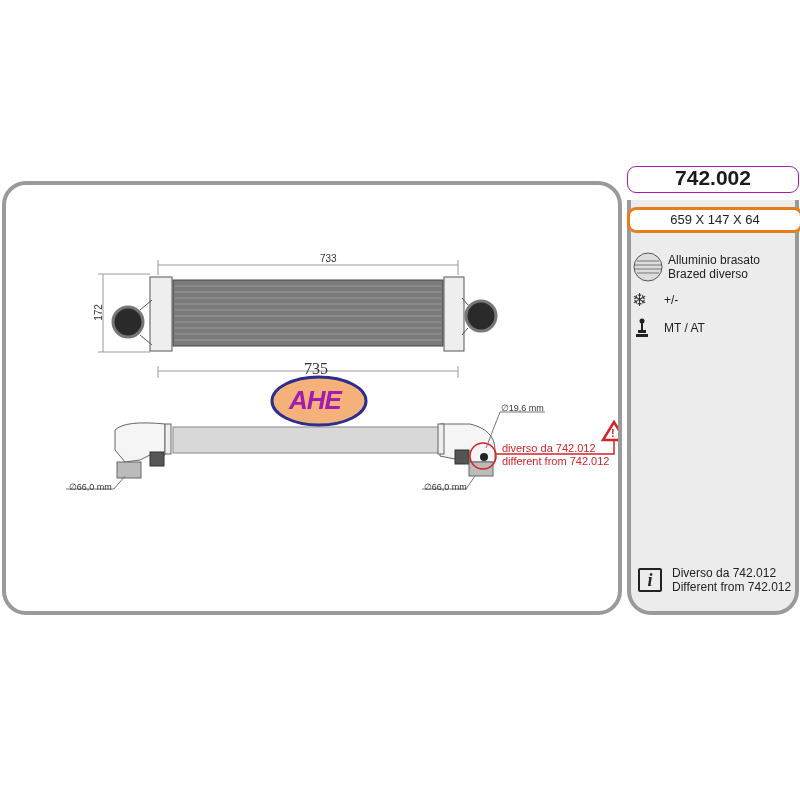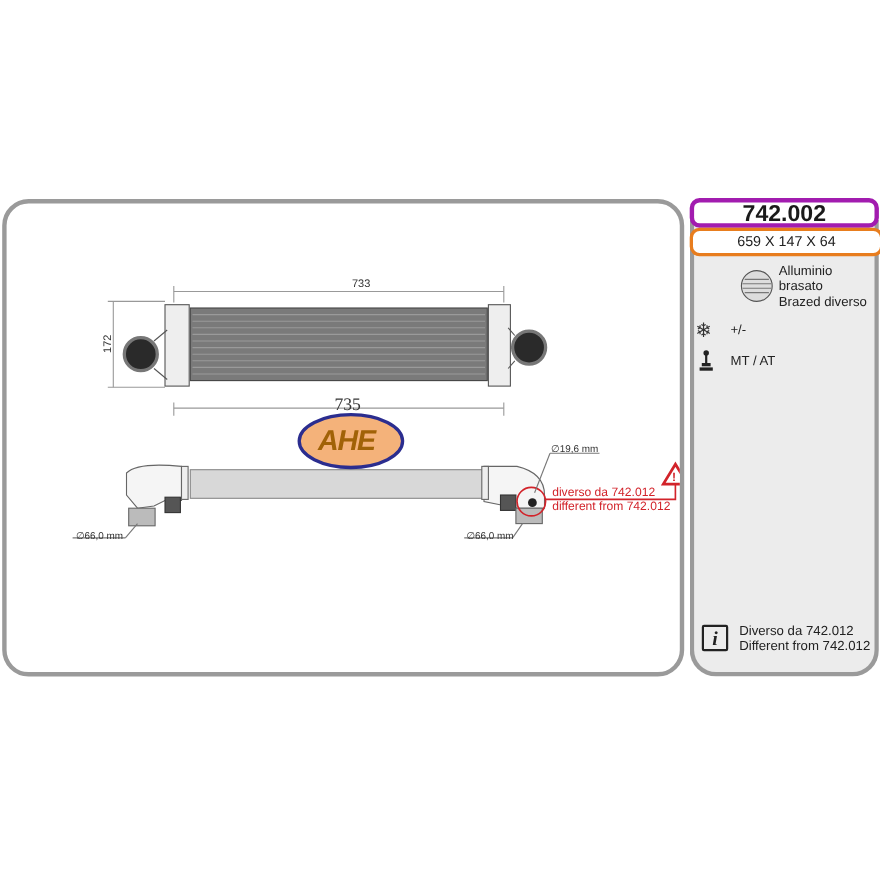--- a/index.html
+++ b/index.html
@@ -1,19 +1,19 @@
 <!DOCTYPE html>
 <html><head>
 <meta charset="utf-8">
 <style>
   html,body{margin:0;padding:0;background:#fff;}
   body{width:800px;height:800px;position:relative;overflow:hidden;font-family:"Liberation Sans",sans-serif;}
   .main-panel{position:absolute;left:2px;top:181px;width:620px;height:434px;border:4px solid #9a9a9a;border-radius:24px;background:#fff;box-sizing:border-box;}
   .side-panel{position:absolute;left:627px;top:200px;width:172px;height:415px;border:4px solid #9a9a9a;border-radius:0 0 24px 24px;background:#ececec;box-sizing:border-box;border-top:none;}
-  .code-box{position:absolute;left:627px;top:180px;width:172px;height:27px;border:4px solid #a21caf;border-radius:9px;background:#fff;box-sizing:border-box;text-align:center;font-weight:bold;font-size:21px;line-height:22px;color:#1a1a1a;}
+  .code-box{position:absolute;left:627px;top:166px;width:172px;height:27px;border:1px solid #a21caf;border-radius:9px;background:#fff;box-sizing:border-box;text-align:center;font-weight:bold;font-size:21px;line-height:22px;color:#1a1a1a;}
   .dim-box{position:absolute;left:627px;top:207px;width:176px;height:26px;border:3px solid #e87d1e;border-radius:9px;background:#fff;box-sizing:border-box;text-align:center;font-size:13px;line-height:20px;color:#222;}
   .row{position:absolute;left:632px;display:flex;align-items:center;font-size:12px;color:#222;}
   .txt2{line-height:14px;}
   .lbl{position:absolute;font-size:9px;color:#333;}
   .red{color:#d2232a;font-size:11px;position:absolute;line-height:13px;}
 </style>
 </head>
 <body>
 
 <div class="main-panel">
@@ -79,33 +79,33 @@
       <line x1="500" y1="412" x2="545" y2="412" stroke="#777"></line>
       <line x1="500" y1="412" x2="486" y2="448" stroke="#777"></line>
 
       <ellipse cx="319" cy="401" rx="47" ry="24" fill="#f4b27a" stroke="#2b2d8f" stroke-width="3"></ellipse>
     </g>
   </svg>
 
   <div class="lbl" style="left:298px;top:68px;font-size:10px;margin-left:16px;">733</div>
   <div class="lbl" style="left:84px;top:122px;font-size:10px;transform:rotate(-90deg);">172</div>
   <div class="lbl" style="left:298px;top:175px;font-size:16px;font-family:Liberation Serif, serif;">735</div>
-  <div style="position:absolute;left:283px;top:200px;font-size:26px;font-weight:bold;font-style:italic;color:#a16207;letter-spacing:-1px;">AHE</div>
+  <div style="position:absolute;left:283px;top:200px;font-size:26px;font-weight:bold;font-style:italic;color:#a21caf;letter-spacing:-1px;">AHE</div>
   <div class="lbl" style="left:495px;top:218px;">∅19,6 mm</div>
   <div class="lbl" style="left:63px;top:297px;">∅66,0 mm</div>
   <div class="lbl" style="left:418px;top:297px;">∅66,0 mm</div>
   <div class="red" style="left:496px;top:257px;">diverso da 742.012</div>
   <div class="red" style="left:496px;top:270px;">different from 742.012</div>
 </div>
 
 <div class="side-panel"></div>
 <div class="code-box">742.002</div>
 <div class="dim-box">659 X 147 X 64</div>
 
-<div class="row" style="top:239px;padding-left:40px;">
+<div class="row" style="top:251px;">
   <svg width="32" height="32">
     <circle cx="16" cy="16" r="14" fill="#ddd" stroke="#555"></circle>
     <g stroke="#777">
         <line x1="5" y1="10" x2="27" y2="10"></line>
         <line x1="3" y1="14" x2="29" y2="14"></line>
         <line x1="3" y1="18" x2="29" y2="18"></line>
         <line x1="5" y1="22" x2="27" y2="22"></line>
       </g>
   </svg>
   <div class="txt2" style="margin-left:4px;">

